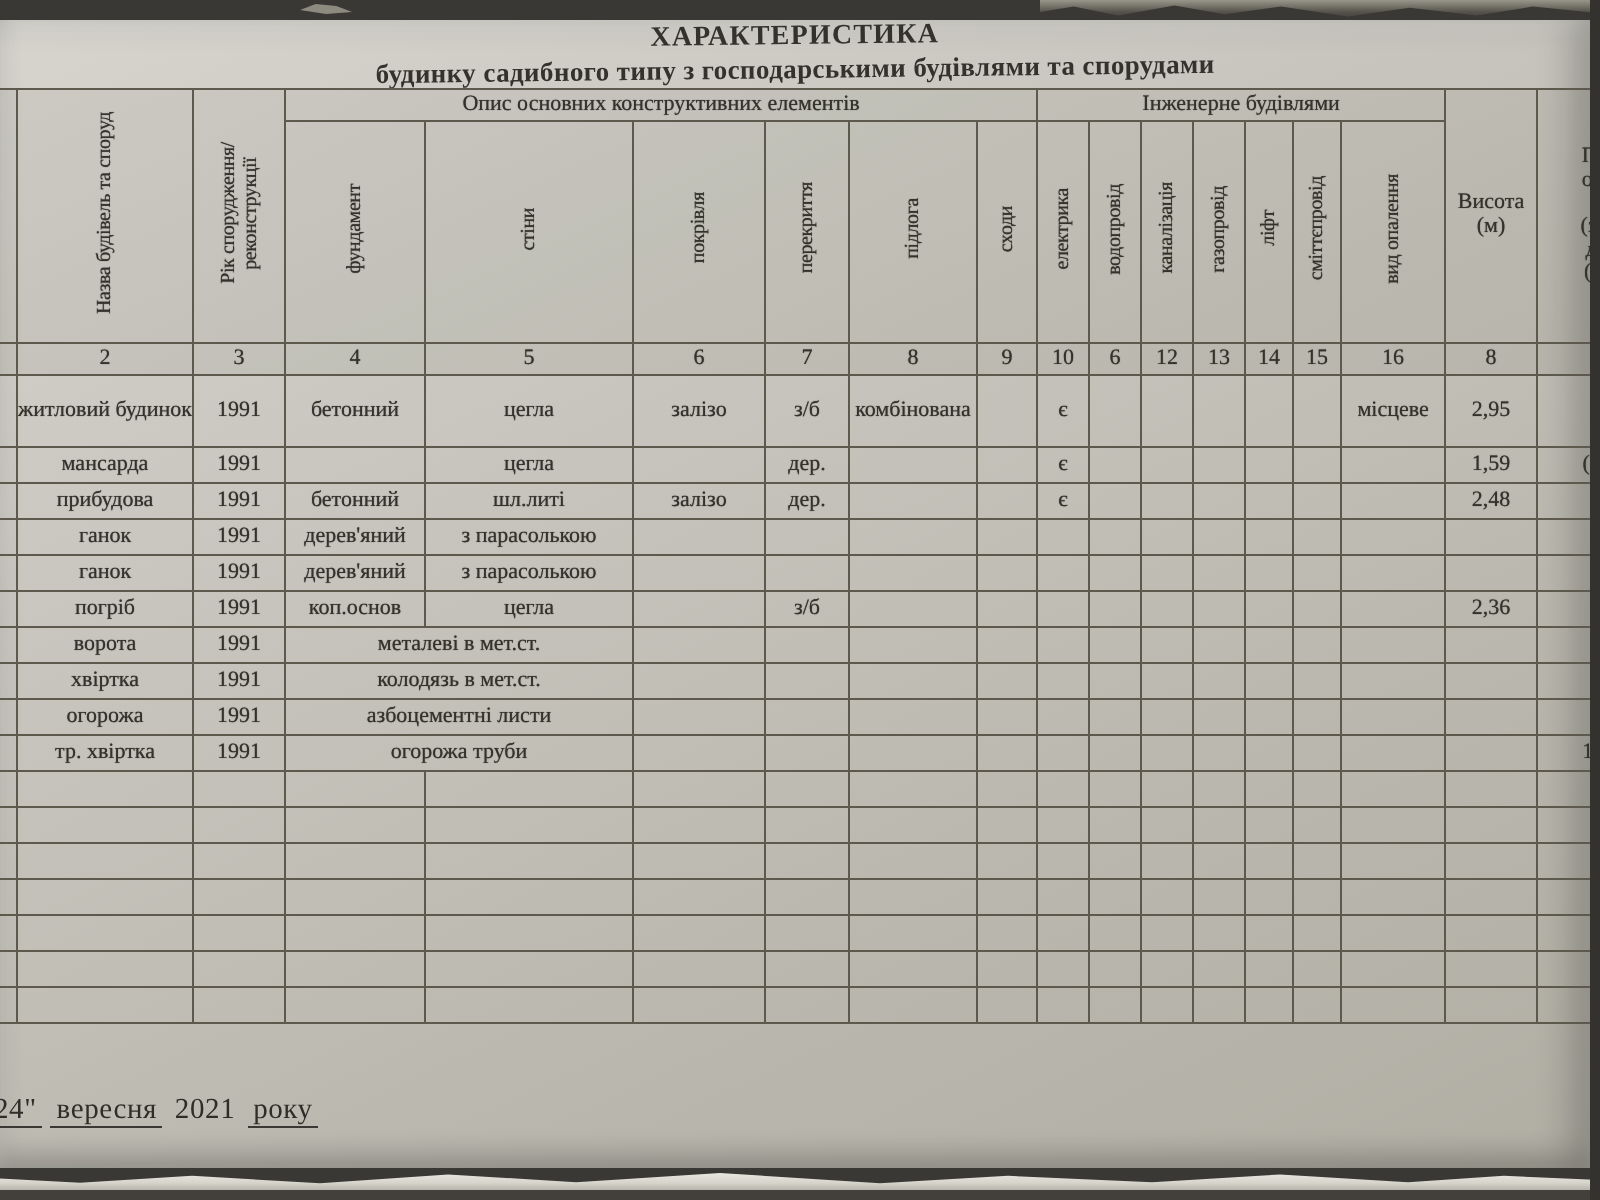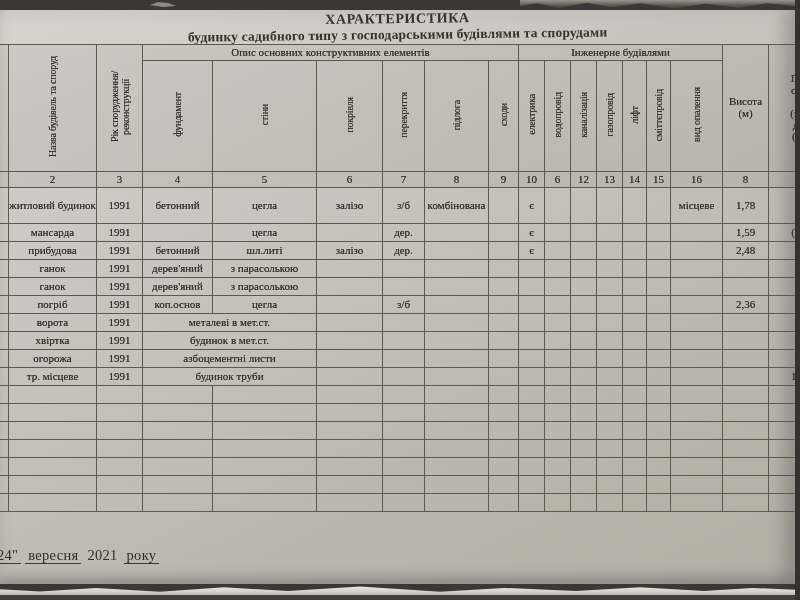--- a/index.html
+++ b/index.html
@@ -145,21 +145,21 @@
             <td>з/б</td>
             <td>комбінована</td>
             <td></td>
             <td>є</td>
             <td></td>
             <td></td>
             <td></td>
             <td></td>
             <td></td>
             <td>місцеве</td>
-            <td>1,78</td>
+            <td>2,95</td>
             <td class="carea">60,0</td>
           </tr>
           <tr>
             <td></td>
             <td class="cname">мансарда</td>
             <td>1991</td>
             <td></td>
             <td>цегла</td>
             <td></td>
             <td>дер.</td>
@@ -271,21 +271,21 @@
             <td></td>
             <td></td>
             <td></td>
             <td></td>
             <td class="carea">6,0</td>
           </tr>
           <tr>
             <td></td>
             <td class="cname">хвіртка</td>
             <td>1991</td>
-            <td colspan="2">будинок в мет.ст.</td>
+            <td colspan="2">колодязь в мет.ст.</td>
             <td></td>
             <td></td>
             <td></td>
             <td></td>
             <td></td>
             <td></td>
             <td></td>
             <td></td>
             <td></td>
             <td></td>
@@ -307,23 +307,23 @@
             <td></td>
             <td></td>
             <td></td>
             <td></td>
             <td></td>
             <td></td>
             <td class="carea">37,1</td>
           </tr>
           <tr>
             <td></td>
-            <td class="cname">тр. місцеве</td>
-            <td>1991</td>
-            <td colspan="2">будинок труби</td>
+            <td class="cname">тр. хвіртка</td>
+            <td>1991</td>
+            <td colspan="2">огорожа труби</td>
             <td></td>
             <td></td>
             <td></td>
             <td></td>
             <td></td>
             <td></td>
             <td></td>
             <td></td>
             <td></td>
             <td></td>

